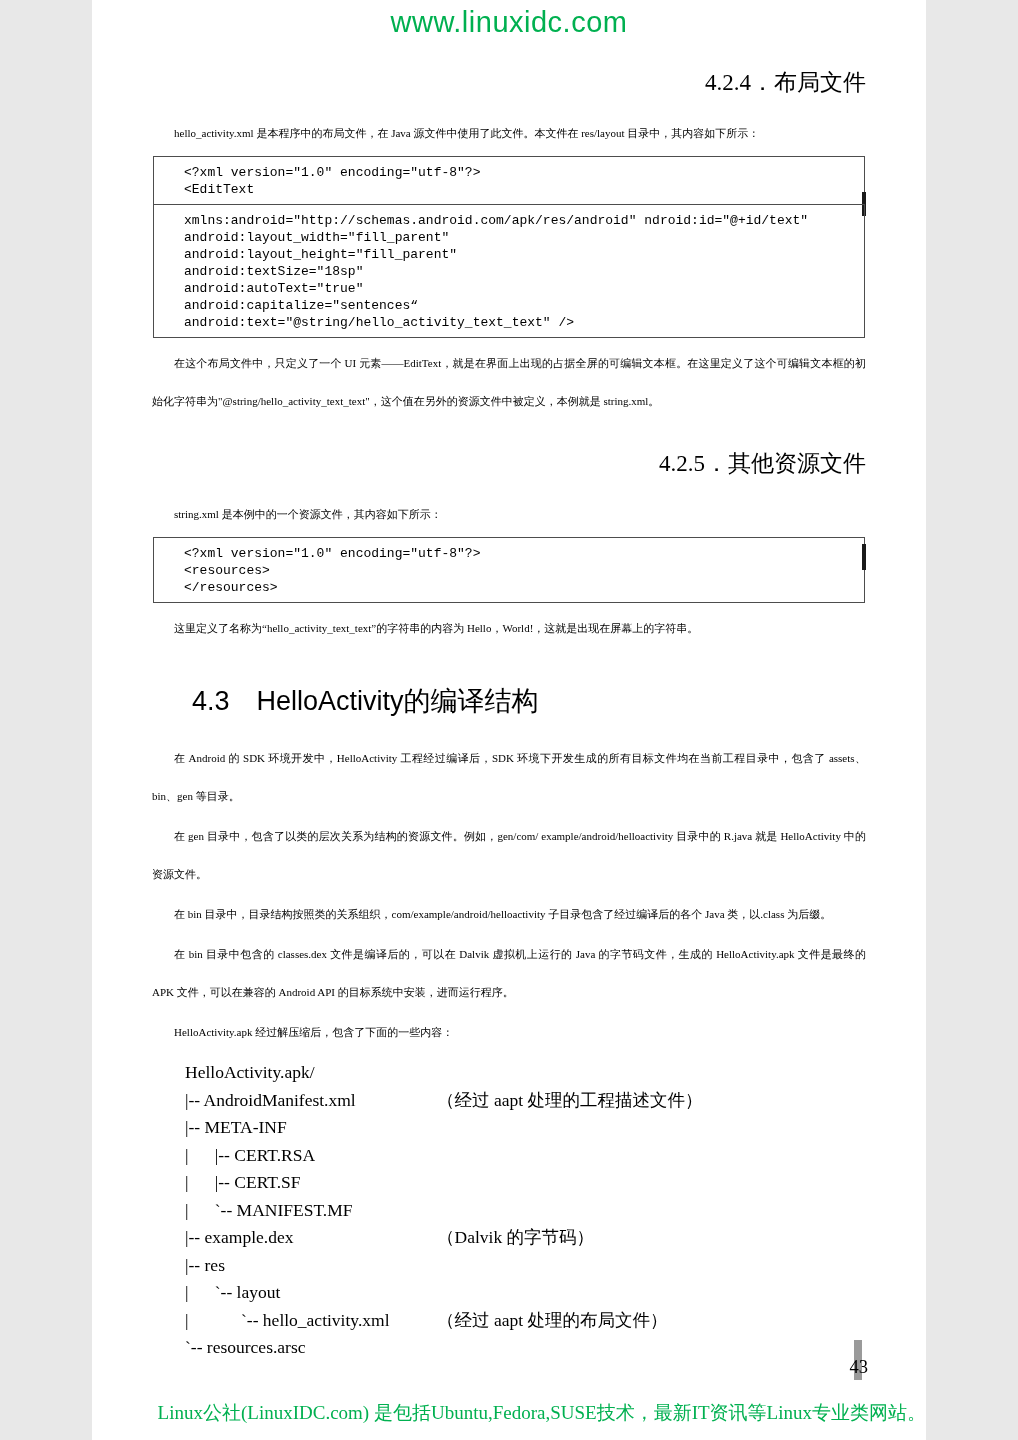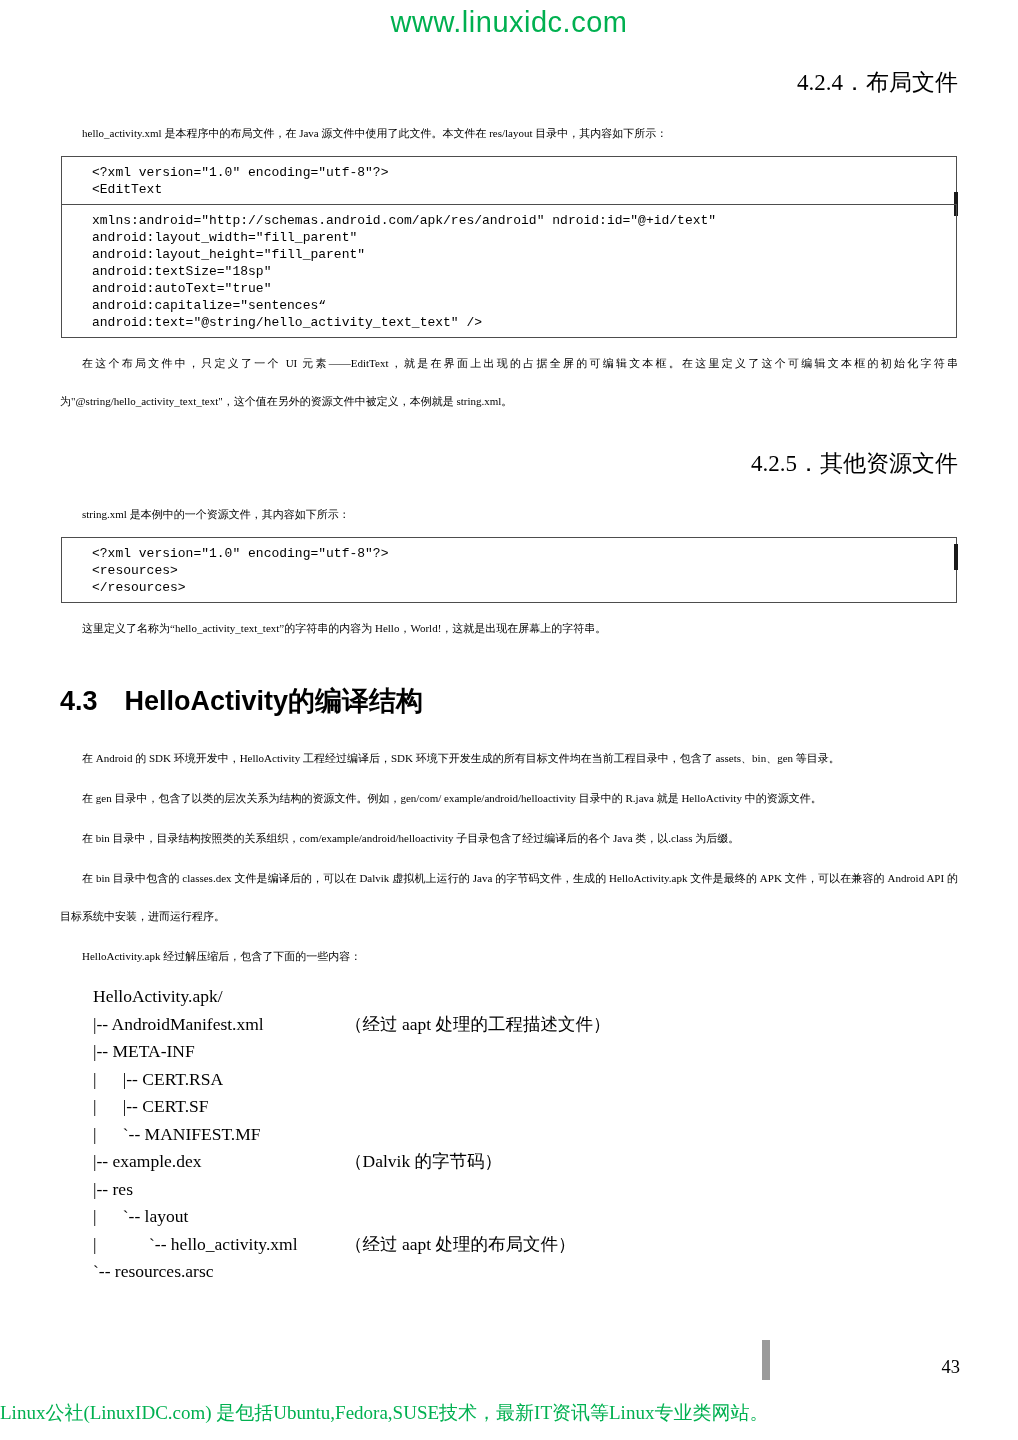--- a/index.html
+++ b/index.html
@@ -1,34 +1,35 @@
 <!DOCTYPE html>
 <html><head>
 <meta charset="utf-8">
 <style>
   * { margin:0; padding:0; box-sizing:border-box; }
   body { background:#e8e8e8; font-family:"Liberation Serif", serif; }
   .page {
-    position:relative; width:1018px; height:1440px; margin:0 auto;
+    position:relative; width:834px; height:1440px; margin:0 auto;
     background:#ffffff; color:#000; overflow:hidden;
   }
   .content { padding:0 60px; }
   .header-url {
     text-align:center; font-family:"Liberation Sans", sans-serif;
     font-size:29px; font-weight:400; color:#00b050; margin-top:6px;
     letter-spacing:0.5px;
   }
   h2.sec {
     font-size:23px; font-weight:normal; margin-top:28px; margin-bottom:16px;
     font-family:"Liberation Serif", serif;
     text-align:right;
   }
   h1.sec43 {
-    font-size:27px; font-weight:bold; margin-top:36px; margin-bottom:20px;
+    font-size:27px; font-weight:normal; margin-top:36px; margin-bottom:20px;
     font-family:"Liberation Sans", sans-serif;
+    margin-left:40px;
   }
   p.body-p {
     font-size:11px; line-height:38px; text-indent:2em; text-align:justify;
     margin-bottom:2px;
   }
   p.no-after { margin-bottom:0; }
   .codebox {
     position:relative; border:1px solid #4d4d4d; margin:4px 1px 0 1px;
     padding:7px 8px 6px 30px;
     font-family:"Liberation Mono", monospace; font-size:13px; line-height:17px;
@@ -47,21 +48,21 @@
   .tree-text { white-space:pre; min-width:252px; }
   .tree-comment { white-space:pre; }
   .page-number {
     position:absolute; right:58px; bottom:62px; font-size:18.5px;text-align:center;
   }
   .gray-mark {
     position:absolute; left:762px; top:1340px; width:8px; height:40px;
     background:#9a9a9a;
   }
   .footer-line {
-    position:absolute; left:0; bottom:14px; width:100%; text-align:left;
+    position:absolute; left:0; bottom:14px; width:100%; text-align:right;
     color:#00b050; font-size:19px; font-family:"Liberation Serif", serif;
   }
   .spacer-sm { height:6px; }
 </style>
 </head>
 <body>
 
 <div class="page">
   <div class="content">
 

